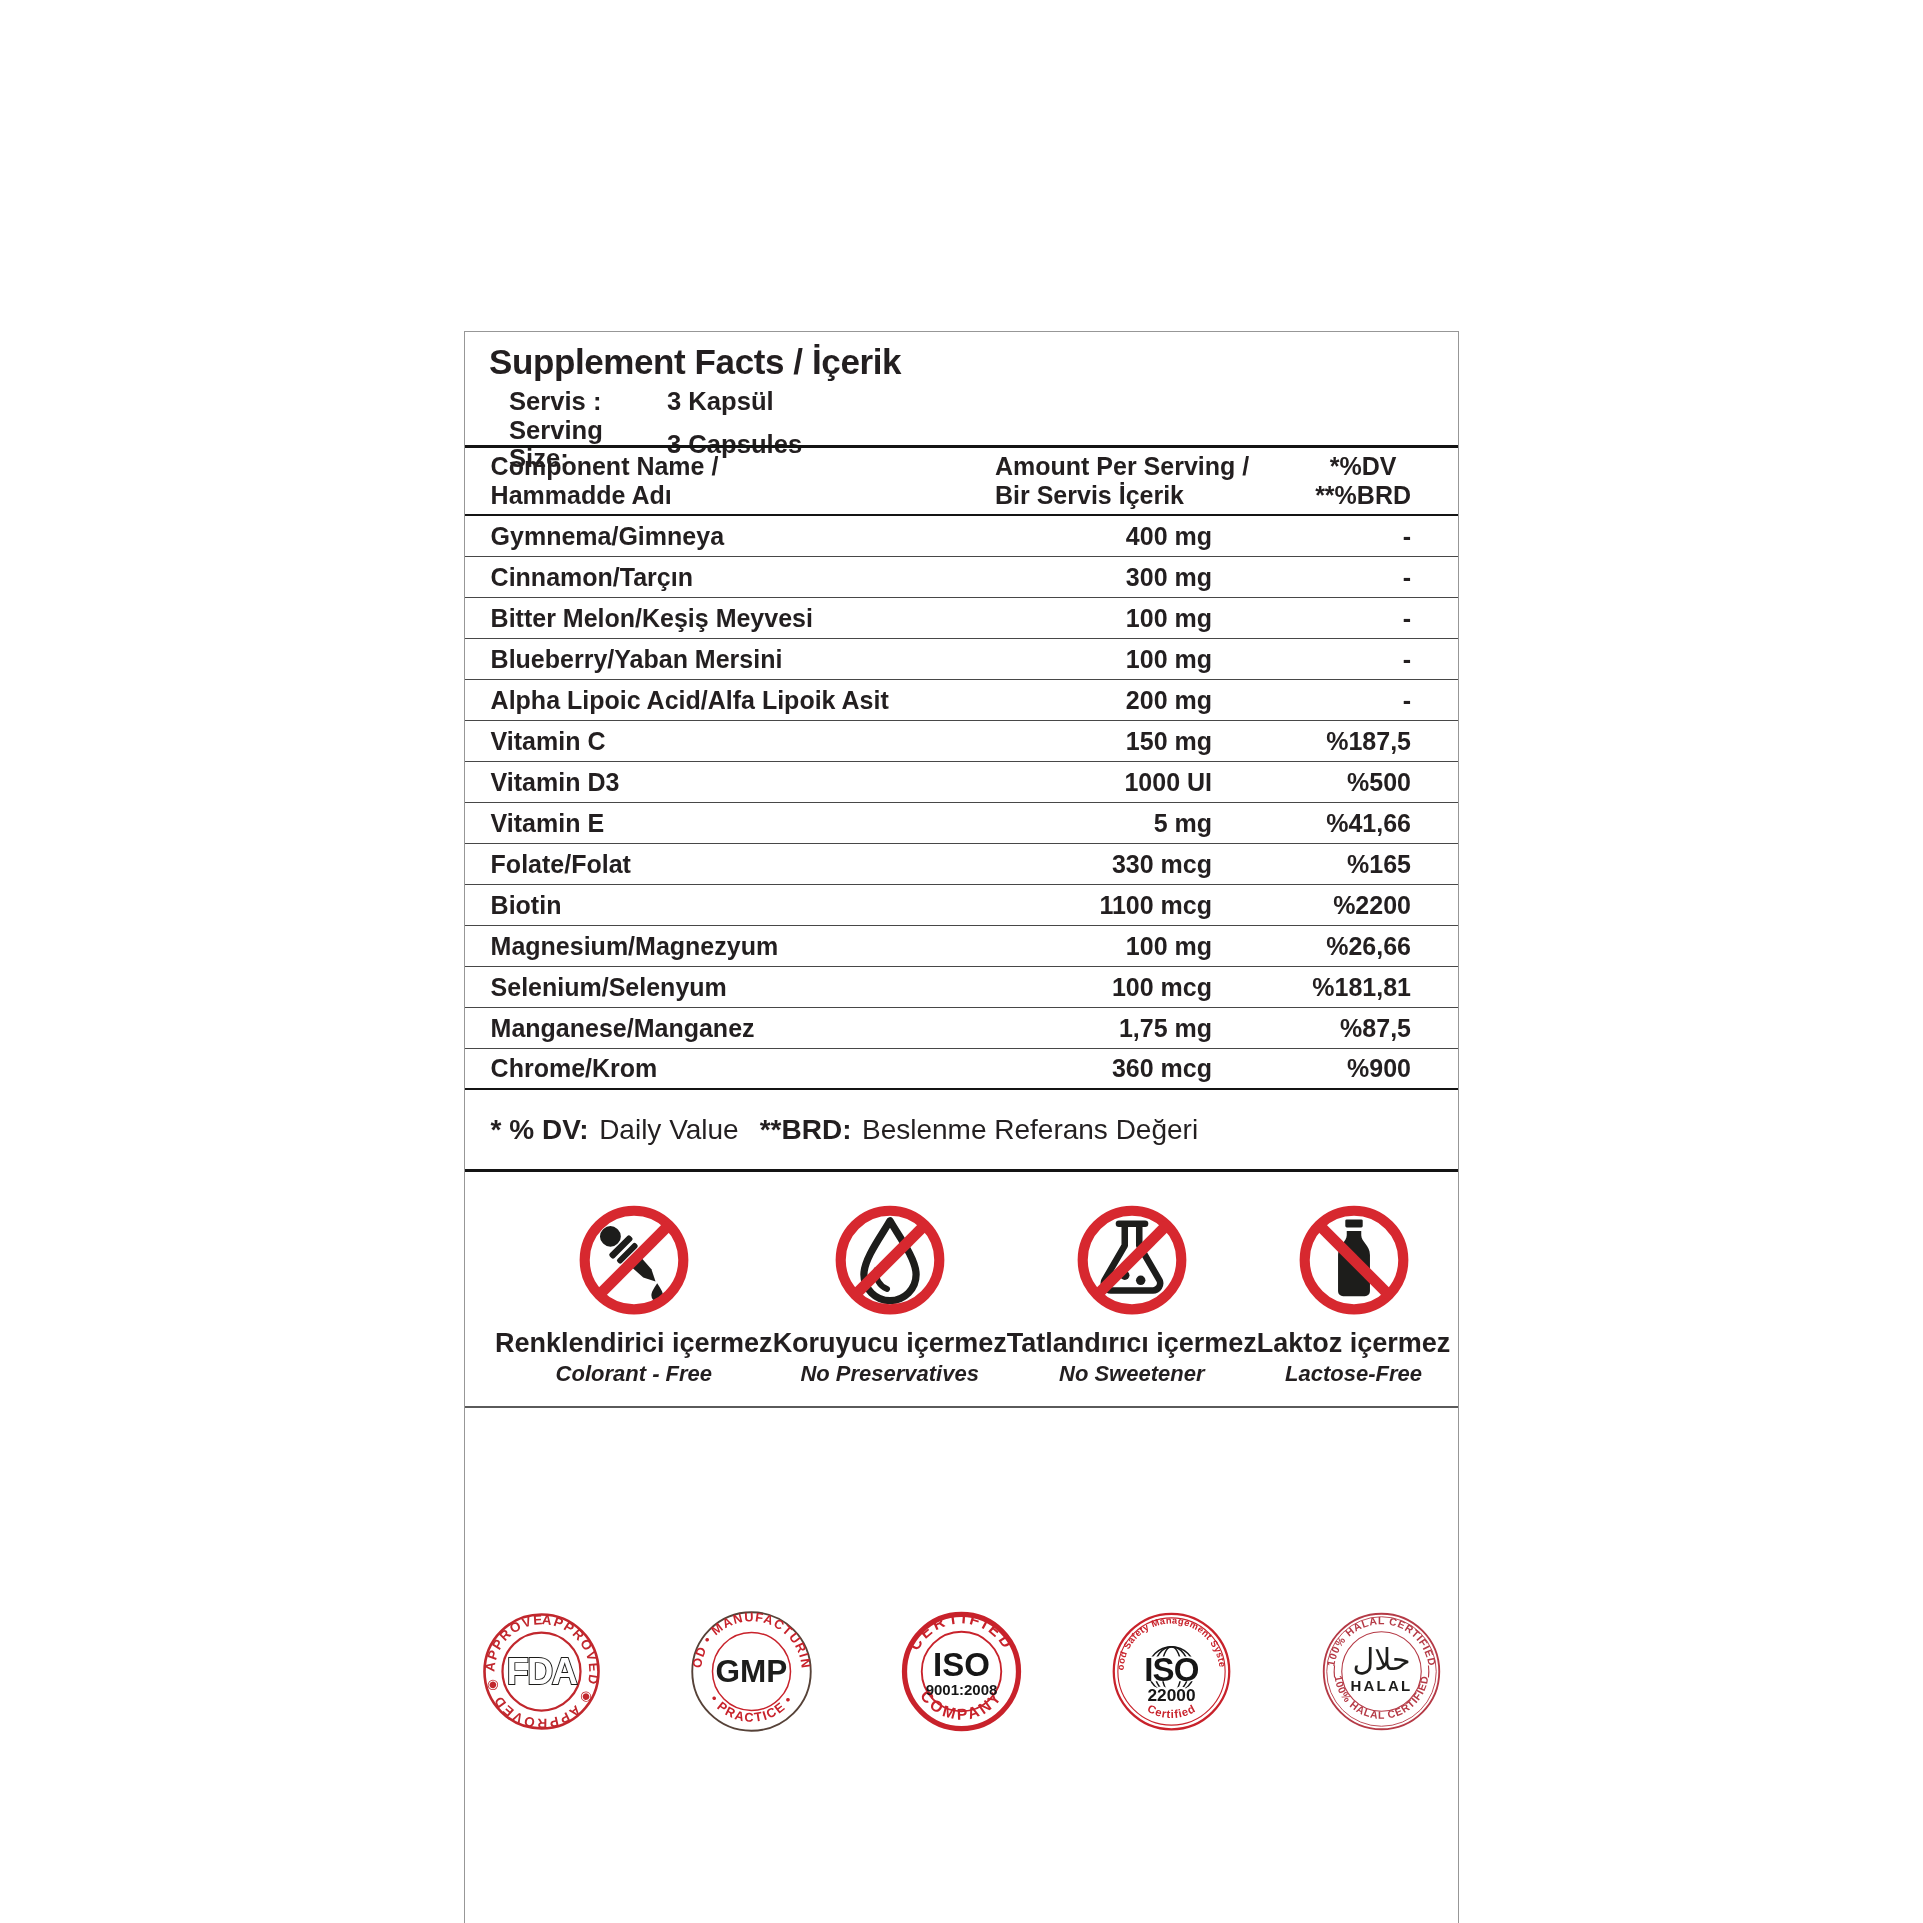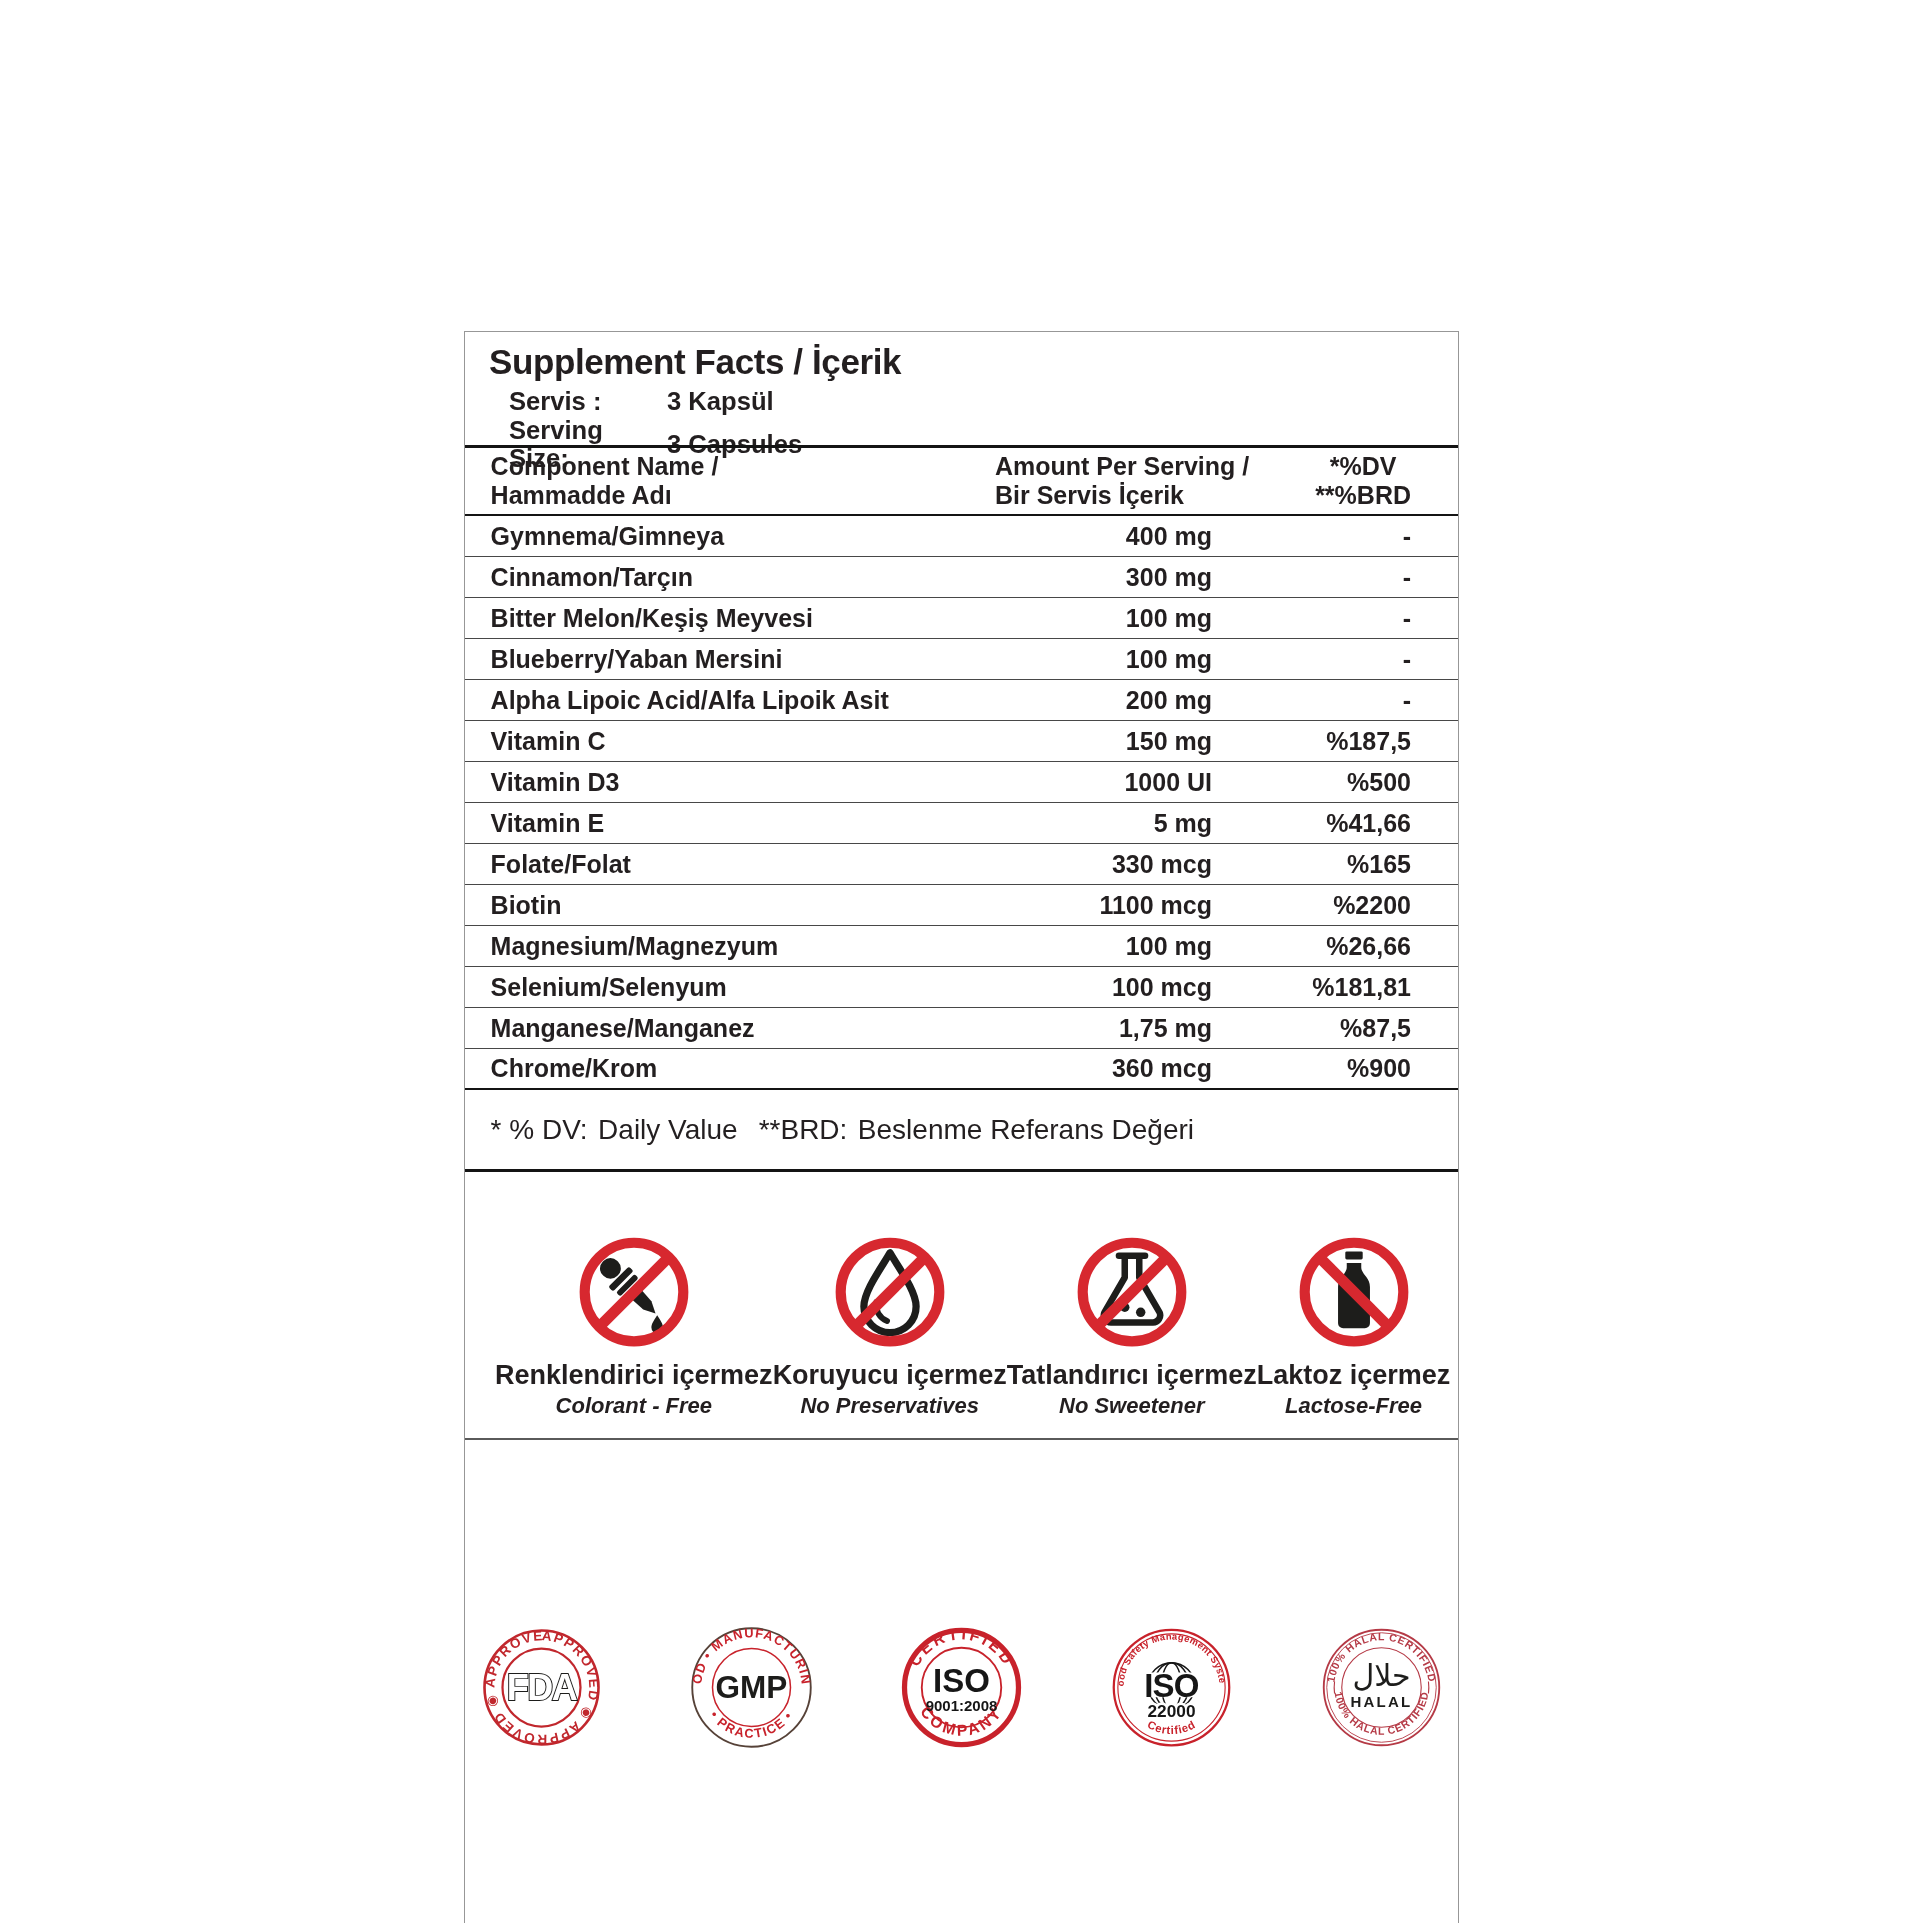--- a/index.html
+++ b/index.html
@@ -28,28 +28,28 @@
   .row{height:41px;display:flex;align-items:center;border-bottom:1.5px solid #474747;
        font-size:25px;font-weight:700;padding-right:47px;}
   .row:last-child{border-bottom:2.3px solid #141414;}
   .c-name{flex:1;padding-left:25.6px;white-space:nowrap;}
   .c-amount{width:173px;text-align:right;white-space:nowrap;}
   .c-dv{width:199px;text-align:right;white-space:nowrap;}
 
   
   .sec-foot{height:82px;border-bottom:3px solid #141414;display:flex;align-items:center;
             padding-left:25.6px;font-size:28px;}
-  .fn-label{font-weight:400;}
+  .fn-label{font-weight:700;}
   .fn-text{font-weight:400;margin-left:10.5px;}
   .fn-group{display:flex;align-items:baseline;}
   .fn-group + .fn-group{margin-left:21px;}
 
   
   .sec-icons{height:236px;border-bottom:2.3px solid #5a5a5a;display:flex;
-             justify-content:space-between;padding:30px 39px 0 30px;margin-top:32px;}
+             justify-content:space-between;padding:30px 39px 0 30px;}
   .icol{display:flex;flex-direction:column;align-items:center;}
   .icol svg{width:116px;height:116px;flex:none;}
   .ic-title{font-size:27px;font-weight:700;margin-top:11.3px;white-space:nowrap;line-height:1.05;}
   .ic-sub{font-size:22px;font-style:italic;font-weight:700;margin-top:3.8px;white-space:nowrap;}
 
   
   .sec-badges{flex:1;display:flex;justify-content:space-between;align-items:center;padding:0 15px;}
   .sec-badges svg{width:123px;height:123px;flex:none;}
   svg text{font-family:"Liberation Sans","DejaVu Sans",sans-serif;}
   .arabic{font-family:"DejaVu Sans",sans-serif;}

